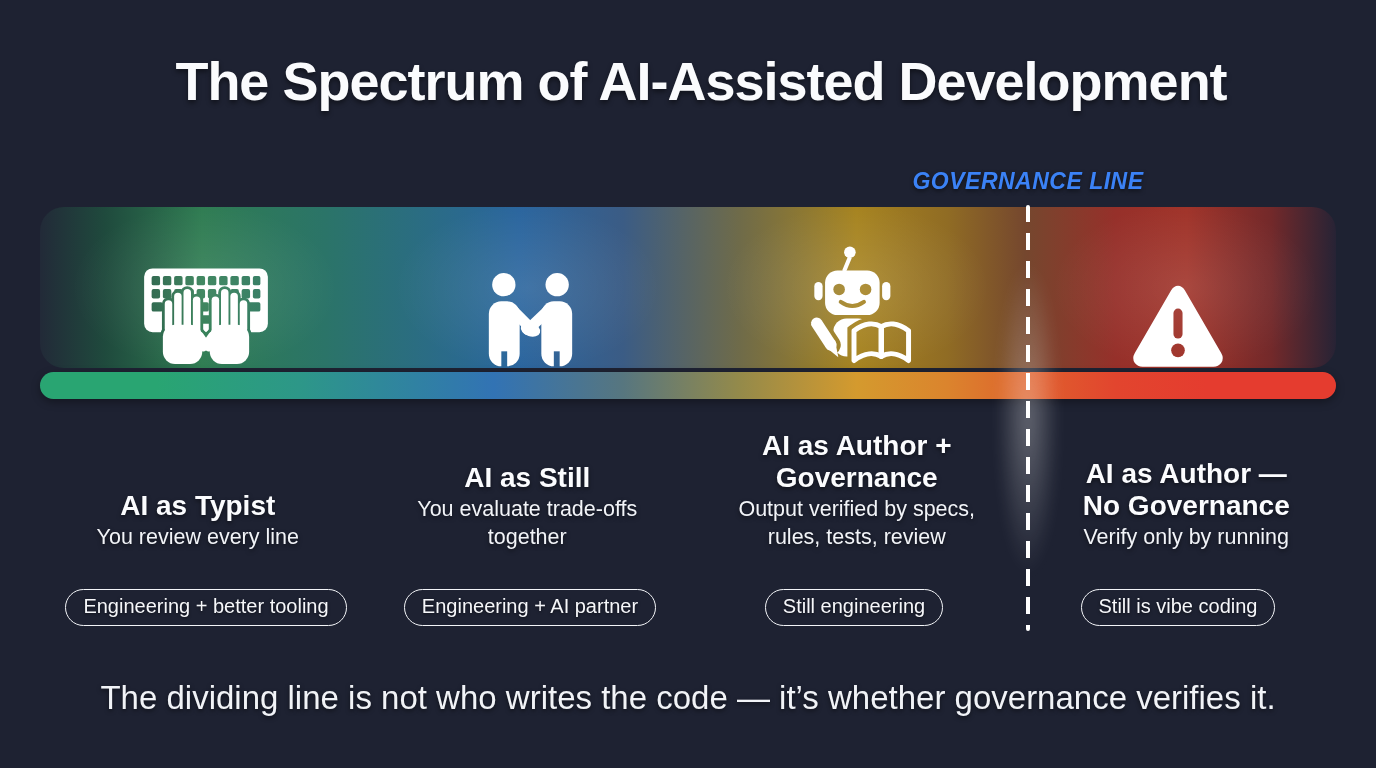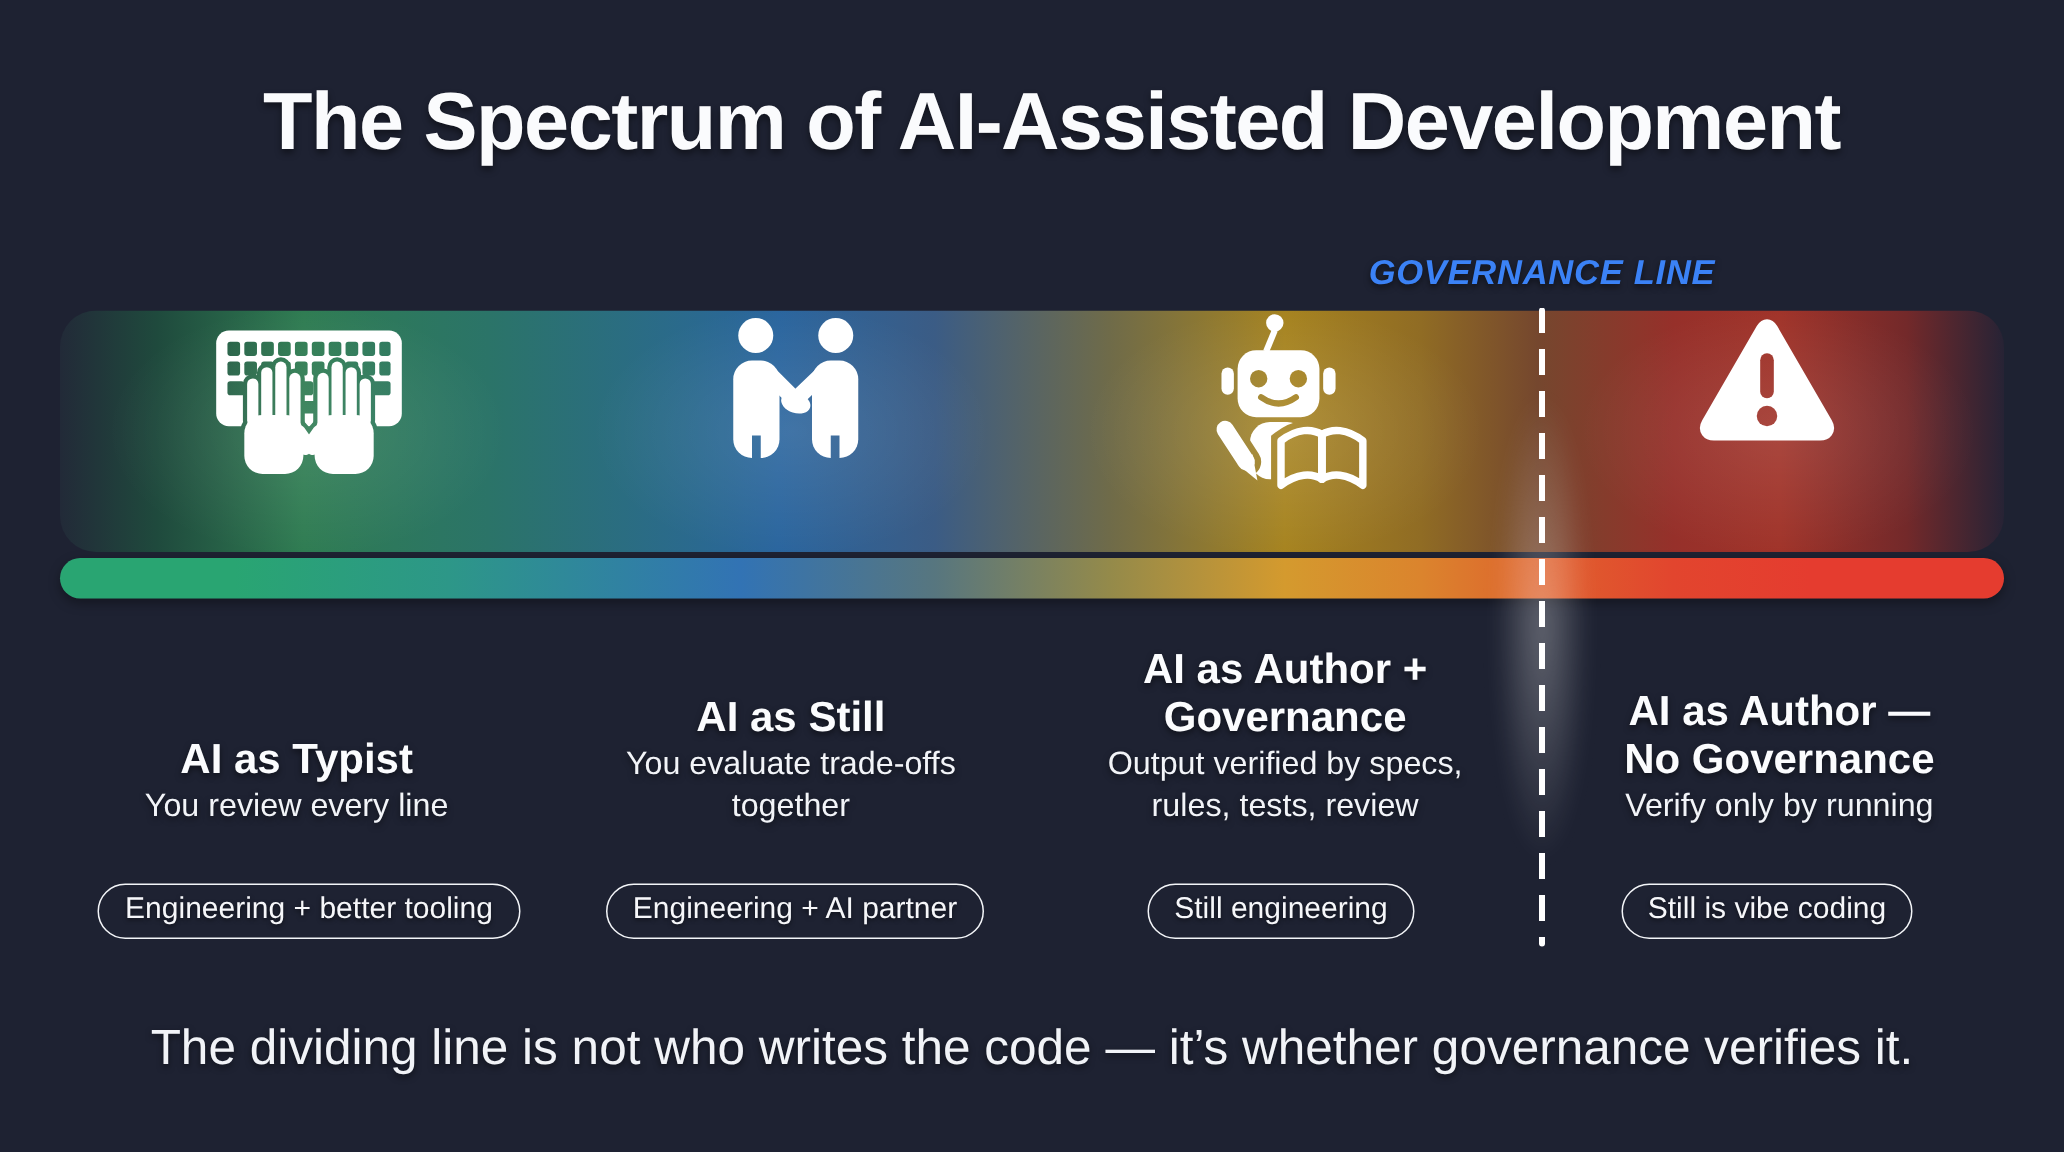--- a/index.html
+++ b/index.html
@@ -55,21 +55,21 @@
   }
   .gov-line {
     position:absolute; left:1026px; top:205px; width:4px; height:426px;
     background:repeating-linear-gradient(180deg, #ffffff 0 17px, rgba(255,255,255,0) 17px 28px);
     border-radius:2px;
   }
   .row {
     position:absolute; left:44px; width:1296px;
     display:flex;
   }
-  .cell { flex:1; display:flex; flex-direction:column; align-items:center; justify-content:flex-start; }
+  .cell { flex:1; display:flex; flex-direction:column; align-items:center; justify-content:flex-end; }
   .icon-row { top:207px; height:161px; }
   .labels-row { top:430px; align-items:flex-end;gap:22px; }
   .labels-row .cell { justify-content:flex-start; }
   .col-heading {
     font-size:28px; font-weight:bold; text-align:center; line-height:1.15;
     white-space:pre-line; color:#fbfcfe;
     text-shadow:0 2px 4px rgba(0,0,0,0.5);
   }
   .col-desc {
     margin-top:2px;

